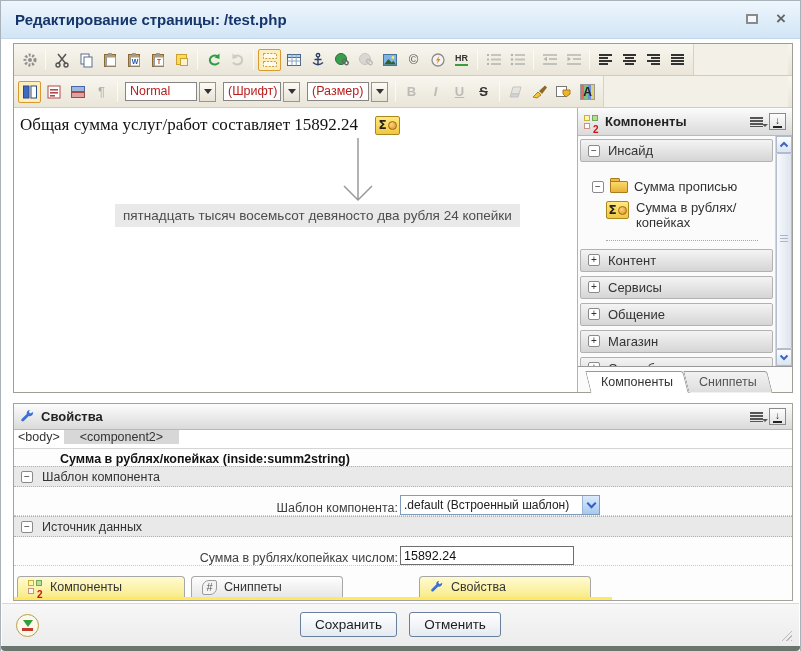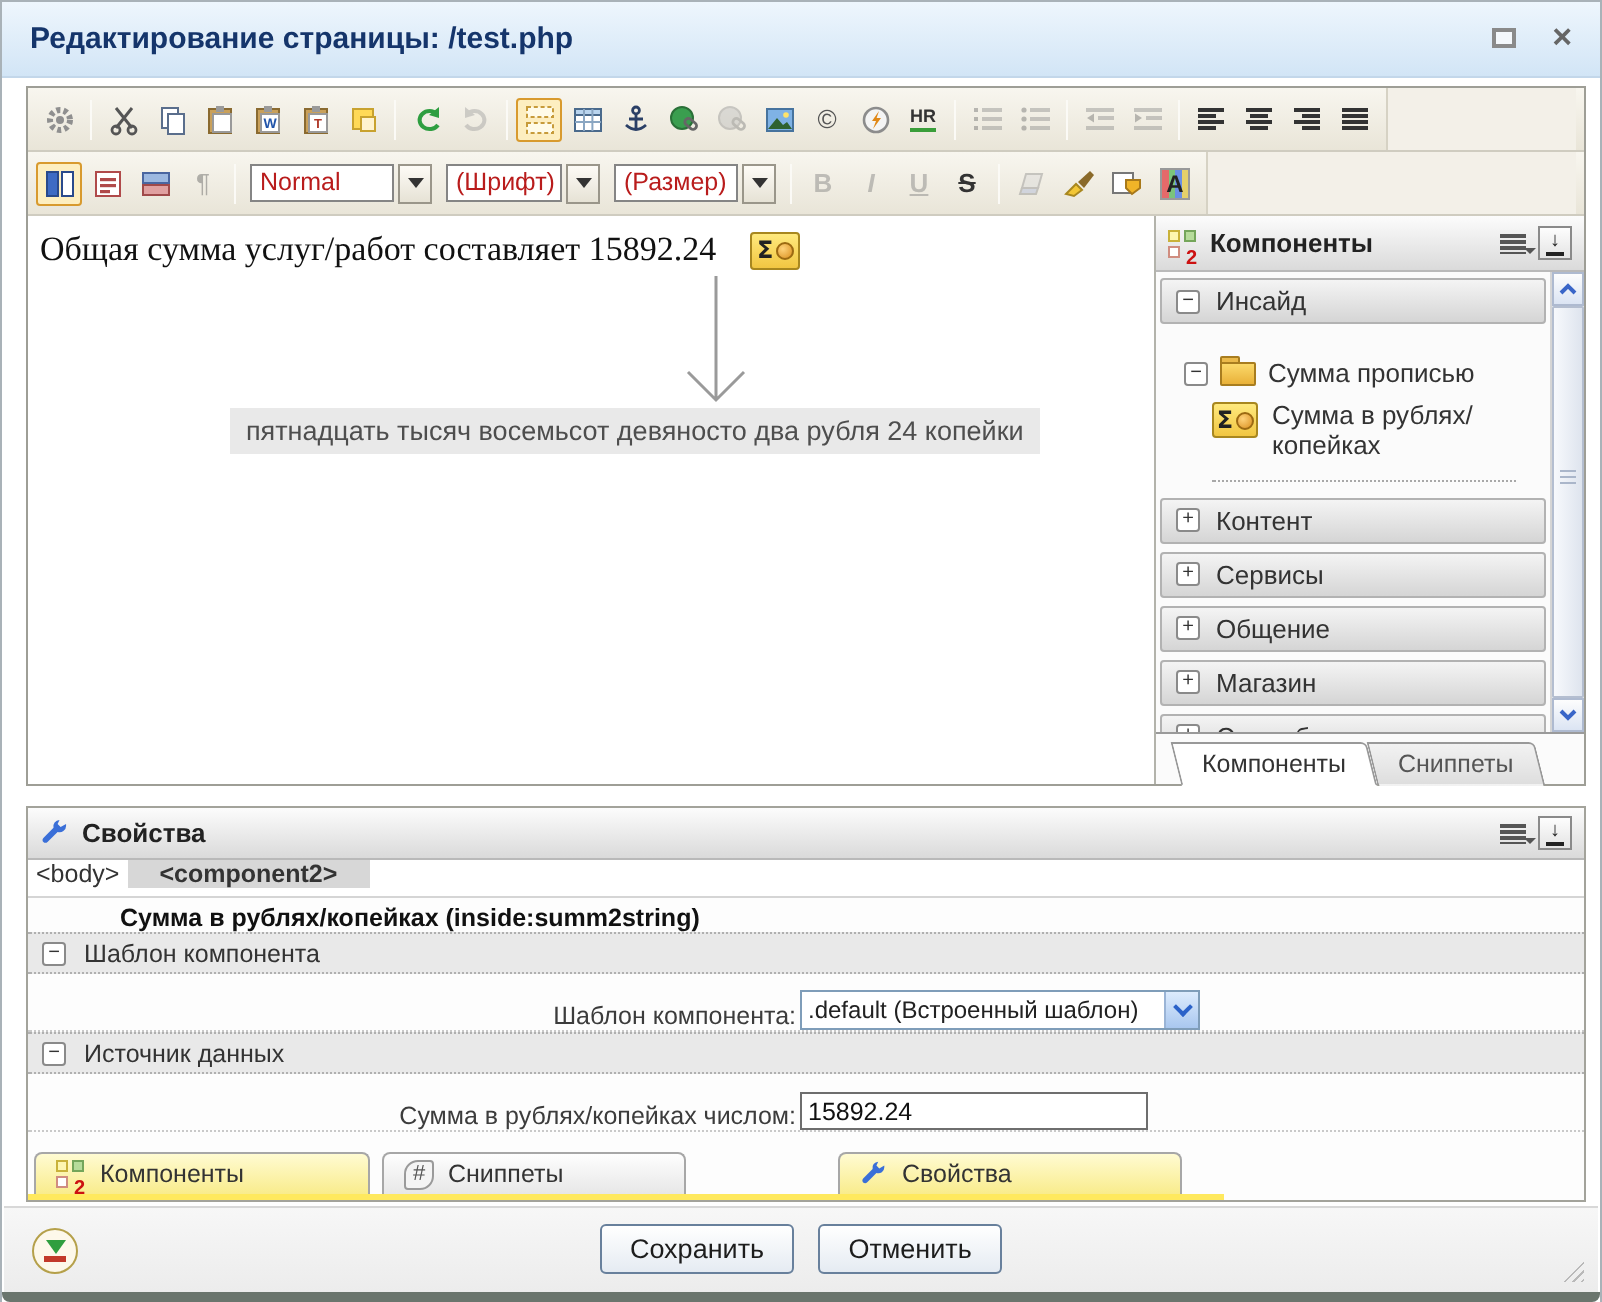--- a/index.html
+++ b/index.html
@@ -70,21 +70,21 @@
   .ptabs{height:26px;flex:0 0 26px;border-top:1px solid #9a9a9a;background:#fbfbfb;display:flex;align-items:flex-end;padding-left:10px}
   .stab{height:22px;margin-bottom:-1px;padding:0 12px;border:1px solid #999;border-bottom:1px solid transparent;transform:skewX(14deg);display:flex;align-items:center;background:linear-gradient(#f2f2f2,#dedede);cursor:pointer;border-radius:0 3px 0 0}
   .stab span{transform:skewX(-14deg);font-size:12.5px;color:#555}
   .stab.active{background:#fff;z-index:2}
   .stab.active span{color:#333}
 
   
   .props{position:absolute;left:12px;top:402px;width:780px;height:198px;border:1px solid #a3a39b;background:#fdfdfd;display:flex;flex-direction:column}
   .props .phead{height:26px;flex:0 0 26px}
   .crumbs{height:19px;flex:0 0 19px;background:#fff;border-bottom:1px solid #d5d5d5;font-size:12.5px;color:#333;display:flex;align-items:flex-start;padding-left:4px;gap:4px}
-  .crumb-hl{font-weight:bold;background:#d7d7d7;padding:0 16px;cursor:pointer}
+  .crumb-hl{font-weight:normal;background:#d7d7d7;padding:0 16px;cursor:pointer}
   .cmp-title{padding:3px 0 0 46px;font-size:12.5px;font-weight:bold;color:#111}
   .cmp-desc{padding:1px 0 4px 46px;font-size:12.5px;color:#222;border-bottom:1px dotted #bdbdbd}
   .secbar{height:21px;flex:0 0 21px;background:#e9e9e9;border-top:1px dotted #b0b0b0;border-bottom:1px dotted #b0b0b0;display:flex;align-items:center;gap:9px;padding-left:7px;font-size:12.5px;color:#333}
   .frow{height:29px;flex:0 0 29px;display:flex;align-items:flex-end;border-bottom:1px dotted #c9c9c9}
   .flabel{width:386px;text-align:right;font-size:12.5px;color:#3c3c3c;padding-right:2px}
   .fselect{width:200px;height:20px;border:1px solid #7f9db9;background:#fff;display:flex;align-items:center;cursor:pointer}
   .fselect .sval{flex:1;font-size:12px;color:#222;padding:0 3px;white-space:nowrap;overflow:hidden}
   .fselect .sarr{width:17px;height:18px;background:linear-gradient(#dcebfd,#a9c7ef);border-left:1px solid #9ab4d6;display:flex;align-items:center;justify-content:center}
   .chev{width:7px;height:7px;border-right:2px solid #2b62c9;border-bottom:2px solid #2b62c9;transform:rotate(45deg);margin-top:-3px}
   .finput{width:174px;height:19px;border:1px solid #6e6e6e;font-size:12.5px;color:#111;padding:0 3px;font-family:"Liberation Sans",sans-serif}

